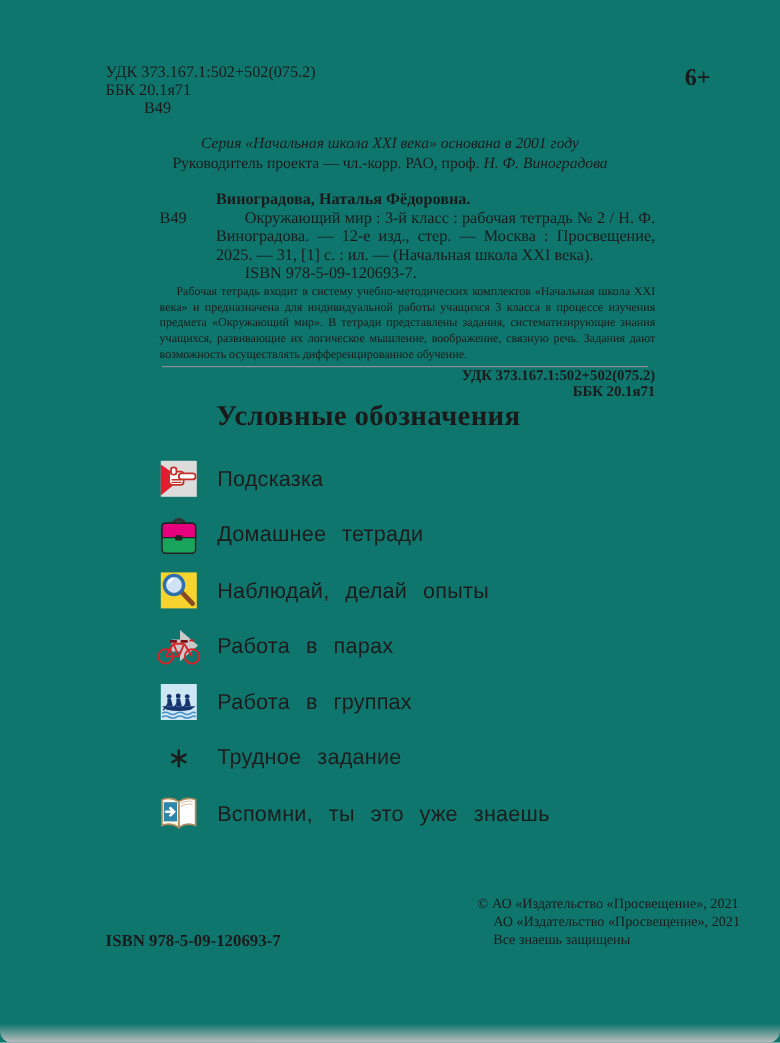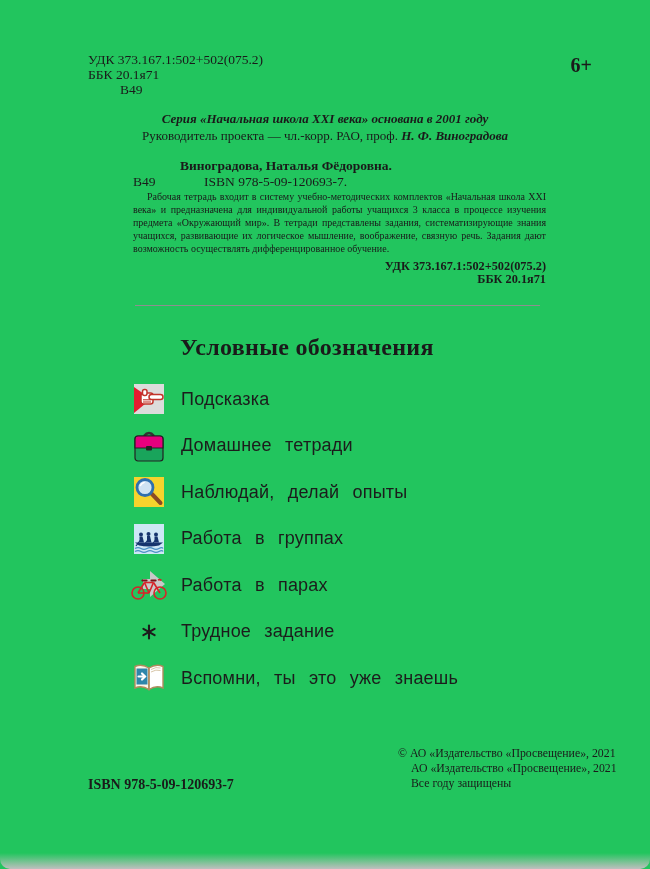--- a/index.html
+++ b/index.html
@@ -1,31 +1,31 @@
 <!DOCTYPE html>
 <html><head>
 <meta charset="utf-8">
 <style>
   html,body { margin:0; padding:0; background:#ffffff; }
   .page {
     position:relative; width:650px; height:869px; overflow:hidden;
-    background:#22c55e; font-family:"Liberation Serif", serif; color:#1a1a1a;
+    background:#0f766e; font-family:"Liberation Serif", serif; color:#1a1a1a;
   }
   .bottom-edge {
     position:absolute; left:0; right:0; bottom:0; height:16px;
     background:linear-gradient(180deg, rgba(255,255,255,0), #bfbfbf);
     border-radius:0 0 10px 10px;
   }
   
   .top-left { position:absolute; left:88px; top:52px; font-size:13.5px; line-height:15px; }
   .top-left .code { padding-left:32px; }
   .age-badge { position:absolute; right:58px; top:54px; font-weight:bold; font-size:20px; }
   
   .series-block { position:absolute; left:85px; right:85px; top:111px; text-align:center; font-size:13px; line-height:16.5px; }
-  .italic { font-style:italic;font-weight:bold; }
+  .italic { font-style:italic; }
   
   .bib { position:absolute; left:133px; top:158px; width:413px; font-size:13.5px; line-height:15.6px; }
   .bib .author { margin-left:47px; font-weight:bold; }
   .bib .desc-row { position:relative; }
   .bib .bib-code { position:absolute; left:0; top:0; }
   .bib .desc { margin-left:47px; text-align:justify; text-indent:24px; }
   .bib .isbn-line { margin-left:71px; }
   .bib .annotation { margin-top:2px; font-size:10px; line-height:12.9px; text-align:justify; text-indent:14px; }
   .bib .udk-right { margin-top:4px; text-align:right; font-weight:bold; font-size:12.3px; line-height:13.5px; }
   .bib .bbk-right { text-align:right; font-weight:bold; font-size:12.3px; line-height:13.5px; }
@@ -55,20 +55,21 @@
 
   <div class="series-block">
     <div class="italic">Серия «Начальная школа XXI века» основана в 2001 году</div>
     <div><span>Руководитель проекта — чл.-корр. РАО, проф. </span><span class="italic">Н. Ф. Виноградова</span></div>
   </div>
 
   <div class="bib">
     <div class="author">Виноградова, Наталья Фёдоровна.</div>
     <div class="desc-row">
       <span class="bib-code">В49</span>
+      <div class="desc">Окружающий мир : 3-й класс : рабочая тетрадь № 2 / Н. Ф. Виноградова. — 12-е изд., стер. — Москва : Просвещение, 2025. — 31, [1] с. : ил. — (Начальная школа XXI века).</div>
     </div>
     <div class="isbn-line">ISBN 978-5-09-120693-7.</div>
     <div class="annotation">Рабочая тетрадь входит в систему учебно-методических комплектов «Начальная школа XXI века» и предназначена для индивидуальной работы учащихся 3 класса в процессе изучения предмета «Окружающий мир». В тетради представлены задания, систематизирующие знания учащихся, развивающие их логическое мышление, воображение, связную речь. Задания дают возможность осуществлять дифференцированное обучение.</div>
     <div class="udk-right">УДК 373.167.1:502+502(075.2)</div>
     <div class="bbk-right">ББК 20.1я71</div>
   </div>
 
   <hr class="rule">
 
   <div class="legend">
@@ -108,47 +109,20 @@
     <div class="legend-row">
       <span class="licon">
         <svg width="38" height="38" viewBox="0 0 38 38">
           <rect x="4" y="4" width="30" height="30" fill="#f6d32d"></rect>
           <line x1="21" y1="20" x2="30.5" y2="30" stroke="#8a4b25" stroke-width="4" stroke-linecap="round"></line>
           <circle cx="15" cy="14.5" r="8" fill="#cfe3f2" stroke="#2f6fae" stroke-width="2.8"></circle>
           <path d="M10.5 12.5 a5.5 5.5 0 0 1 3.5 -3" fill="none" stroke="#ffffff" stroke-width="1.6" stroke-linecap="round"></path>
         </svg>
       </span>
       <span class="llabel">Наблюдай, делай опыты</span>
-    </div>
-
-    <div class="legend-row">
-      <span class="licon">
-        <svg width="38" height="38" viewBox="0 0 38 38">
-          <rect x="4" y="4" width="30" height="30" fill="#cde7f5"></rect>
-          <path d="M5 22.5 L33 22.5 L29 25.5 Q19 27.5 9 25.5 Z" fill="#16356e"></path>
-          <g fill="#16356e">
-            <circle cx="11" cy="14.5" r="2"></circle>
-            <circle cx="18.5" cy="14" r="2"></circle>
-            <circle cx="26" cy="14.5" r="2"></circle>
-            <path d="M9.5 16.5 l3 0 l1.5 6 l-4.5 0 z"></path>
-            <path d="M17 16 l3 0 l1.5 6.5 l-4.5 0 z"></path>
-            <path d="M24.5 16.5 l3 0 l1.5 6 l-4.5 0 z"></path>
-          </g>
-          <g stroke="#16356e" stroke-width="1.2">
-            <line x1="12" y1="18" x2="6" y2="26"></line>
-            <line x1="19.5" y1="17.5" x2="13.5" y2="26"></line>
-            <line x1="27" y1="18" x2="21" y2="26"></line>
-          </g>
-          <g stroke="#4a90c4" stroke-width="1.3" fill="none">
-            <path d="M5 28.5 q3 -1.8 6 0 t6 0 t6 0 t6 0 t4 0"></path>
-            <path d="M5 31.5 q3 -1.8 6 0 t6 0 t6 0 t6 0 t4 0"></path>
-          </g>
-        </svg>
-      </span>
-      <span class="llabel">Работа в группах</span>
     </div>
 
     <div class="legend-row">
       <span class="licon">
         <svg width="38" height="38" viewBox="0 0 38 38">
           <polygon points="20,5 35,18 20,31 20,23 13,23 13,13 20,13" fill="#c9c9c9"></polygon>
           <g stroke="#d6232a" stroke-width="1.6" fill="none">
             <circle cx="8" cy="27" r="6"></circle>
             <circle cx="30" cy="27" r="6"></circle>
             <line x1="8" y1="27" x2="14.5" y2="16.5"></line>
@@ -164,20 +138,47 @@
             <line x1="21.5" y1="14.5" x2="25.5" y2="14.5"></line>
           </g>
         </svg>
       </span>
       <span class="llabel">Работа в парах</span>
     </div>
 
     <div class="legend-row">
       <span class="licon">
         <svg width="38" height="38" viewBox="0 0 38 38">
+          <rect x="4" y="4" width="30" height="30" fill="#cde7f5"></rect>
+          <path d="M5 22.5 L33 22.5 L29 25.5 Q19 27.5 9 25.5 Z" fill="#16356e"></path>
+          <g fill="#16356e">
+            <circle cx="11" cy="14.5" r="2"></circle>
+            <circle cx="18.5" cy="14" r="2"></circle>
+            <circle cx="26" cy="14.5" r="2"></circle>
+            <path d="M9.5 16.5 l3 0 l1.5 6 l-4.5 0 z"></path>
+            <path d="M17 16 l3 0 l1.5 6.5 l-4.5 0 z"></path>
+            <path d="M24.5 16.5 l3 0 l1.5 6 l-4.5 0 z"></path>
+          </g>
+          <g stroke="#16356e" stroke-width="1.2">
+            <line x1="12" y1="18" x2="6" y2="26"></line>
+            <line x1="19.5" y1="17.5" x2="13.5" y2="26"></line>
+            <line x1="27" y1="18" x2="21" y2="26"></line>
+          </g>
+          <g stroke="#4a90c4" stroke-width="1.3" fill="none">
+            <path d="M5 28.5 q3 -1.8 6 0 t6 0 t6 0 t6 0 t4 0"></path>
+            <path d="M5 31.5 q3 -1.8 6 0 t6 0 t6 0 t6 0 t4 0"></path>
+          </g>
+        </svg>
+      </span>
+      <span class="llabel">Работа в группах</span>
+    </div>
+
+    <div class="legend-row">
+      <span class="licon">
+        <svg width="38" height="38" viewBox="0 0 38 38">
           <g stroke="#1c1c1c" stroke-width="2.1" stroke-linecap="round">
             <line x1="19" y1="12.5" x2="19" y2="25.5"></line>
             <line x1="13.4" y1="15.8" x2="24.6" y2="22.2"></line>
             <line x1="24.6" y1="15.8" x2="13.4" y2="22.2"></line>
           </g>
         </svg>
       </span>
       <span class="llabel">Трудное задание</span>
     </div>
 
@@ -197,17 +198,17 @@
         </svg>
       </span>
       <span class="llabel">Вспомни, ты это уже знаешь</span>
     </div>
   </div>
 
   <div class="footer-isbn">ISBN 978-5-09-120693-7</div>
   <div class="footer-copy">
     <div>© АО «Издательство «Просвещение», 2021</div>
     <div class="cont">АО «Издательство «Просвещение», 2021</div>
-    <div class="cont">Все году защищены</div>
+    <div class="cont">Все знаешь защищены</div>
   </div>
 
   <div class="bottom-edge"></div>
 </div>
 
 </body></html>

